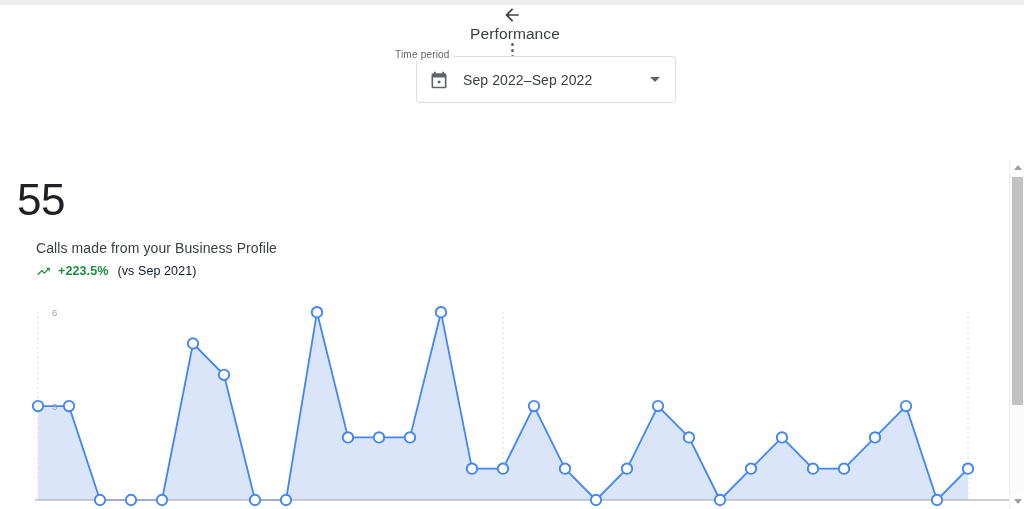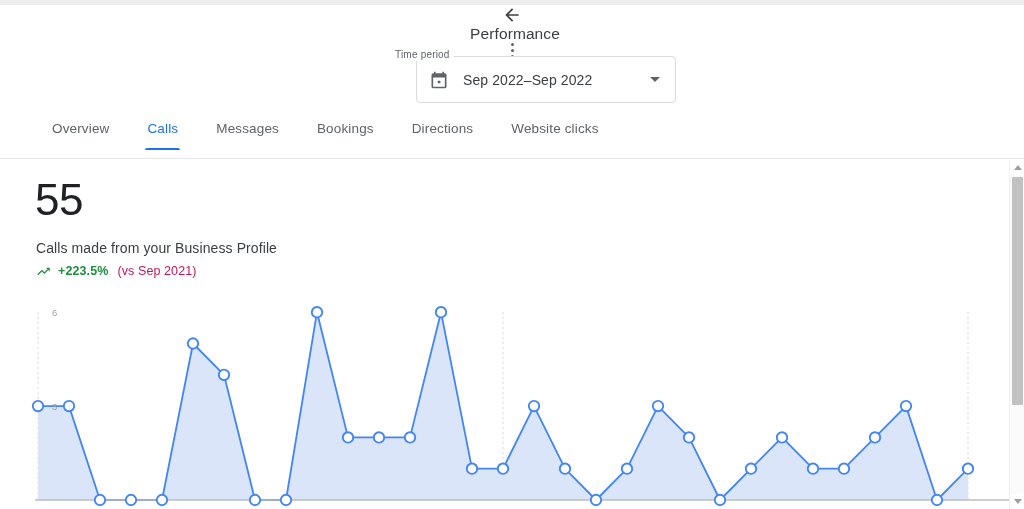--- a/index.html
+++ b/index.html
@@ -136,21 +136,21 @@
   }
 
   
   .content {
     position: absolute; left: 0; top: 160px;
     width: 1009px; height: 349px;
     background: #ffffff;
     overflow: hidden;
   }
   .big-number {
-    position: absolute; left: 35px; top: 14px;
+    position: absolute; left: 17px; top: 14px;
     font-size: 44px;
     font-weight: 400;
     color: #202124;
     letter-spacing: -.5px;
     line-height: 52px;
   }
   .subtitle {
     position: absolute; left: 36px; top: 80px;
     font-size: 14px;
     color: #3c4043;
@@ -162,21 +162,21 @@
     display: flex; align-items: center;
     height: 18px;
     text-align: right;
   }
   .trend-icon { width: 15px; height: 15px; flex: none; margin-right: 7px; }
   .delta-pct {
     font-size: 12.5px; font-weight: bold;
     color: #1e8e3e; letter-spacing: .1px;
   }
   .delta-vs {
-    font-size: 12.5px; color: #be185d;
+    font-size: 12.5px; color: #0f172a;
     margin-left: 9px; letter-spacing: .1px;
   }
 
   
   .chart-area {
     position: absolute; left: 0; top: 140px;
     width: 1009px; height: 209px;
   }
   .chart-svg { display: block; }
   .axis-label {
@@ -254,28 +254,20 @@
           <path d="M19 4h-1V2h-2v2H8V2H6v2H5a2 2 0 0 0-2 2v14a2 2 0 0 0 2 2h14a2 2 0 0 0 2-2V6a2 2 0 0 0-2-2zm0 16H5V9h14v11z" fill="#5f6368"></path>
           <rect x="10.6" y="13" width="3" height="3" rx=".5" fill="#5f6368"></rect>
         </svg>
       </span>
       <span class="period-value">Sep 2022–Sep 2022</span>
       <span class="caret"></span>
     </div>
     <span class="period-legend">Time period</span>
   </div>
 
-  <div class="tabs">
-    <div class="tab"><span>Overview</span></div>
-    <div class="tab active"><span>Calls</span></div>
-    <div class="tab"><span>Messages</span></div>
-    <div class="tab"><span>Bookings</span></div>
-    <div class="tab"><span>Directions</span></div>
-    <div class="tab"><span>Website clicks</span></div>
-  </div>
 
   <div class="content">
 
     <div class="big-number">55</div>
     <div class="subtitle">Calls made from your Business Profile</div>
 
     <div class="delta-row">
       <span class="trend-icon">
         <svg width="15" height="15" viewBox="0 0 24 24">
           <path d="M16 6l2.29 2.29-4.88 4.88-4-4L2 16.59 3.41 18l6-6 4 4 6.3-6.29L22 12V6z" fill="#1e8e3e"></path>

